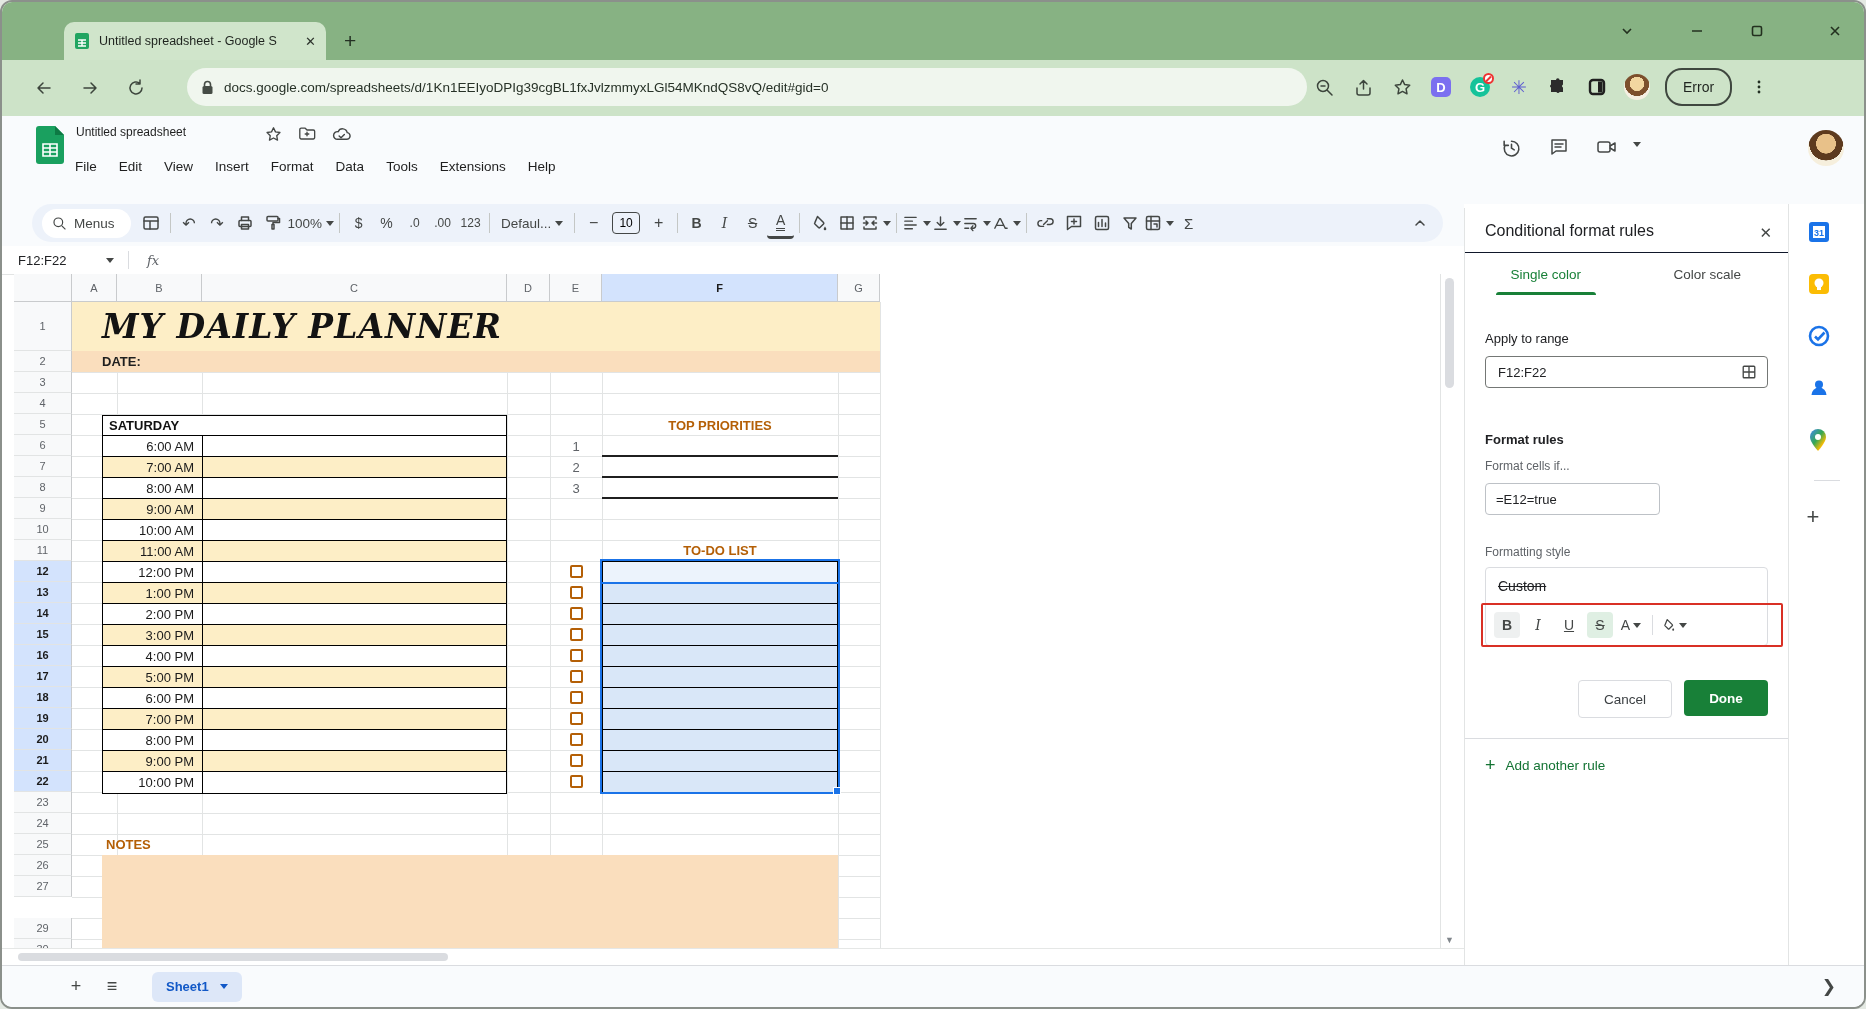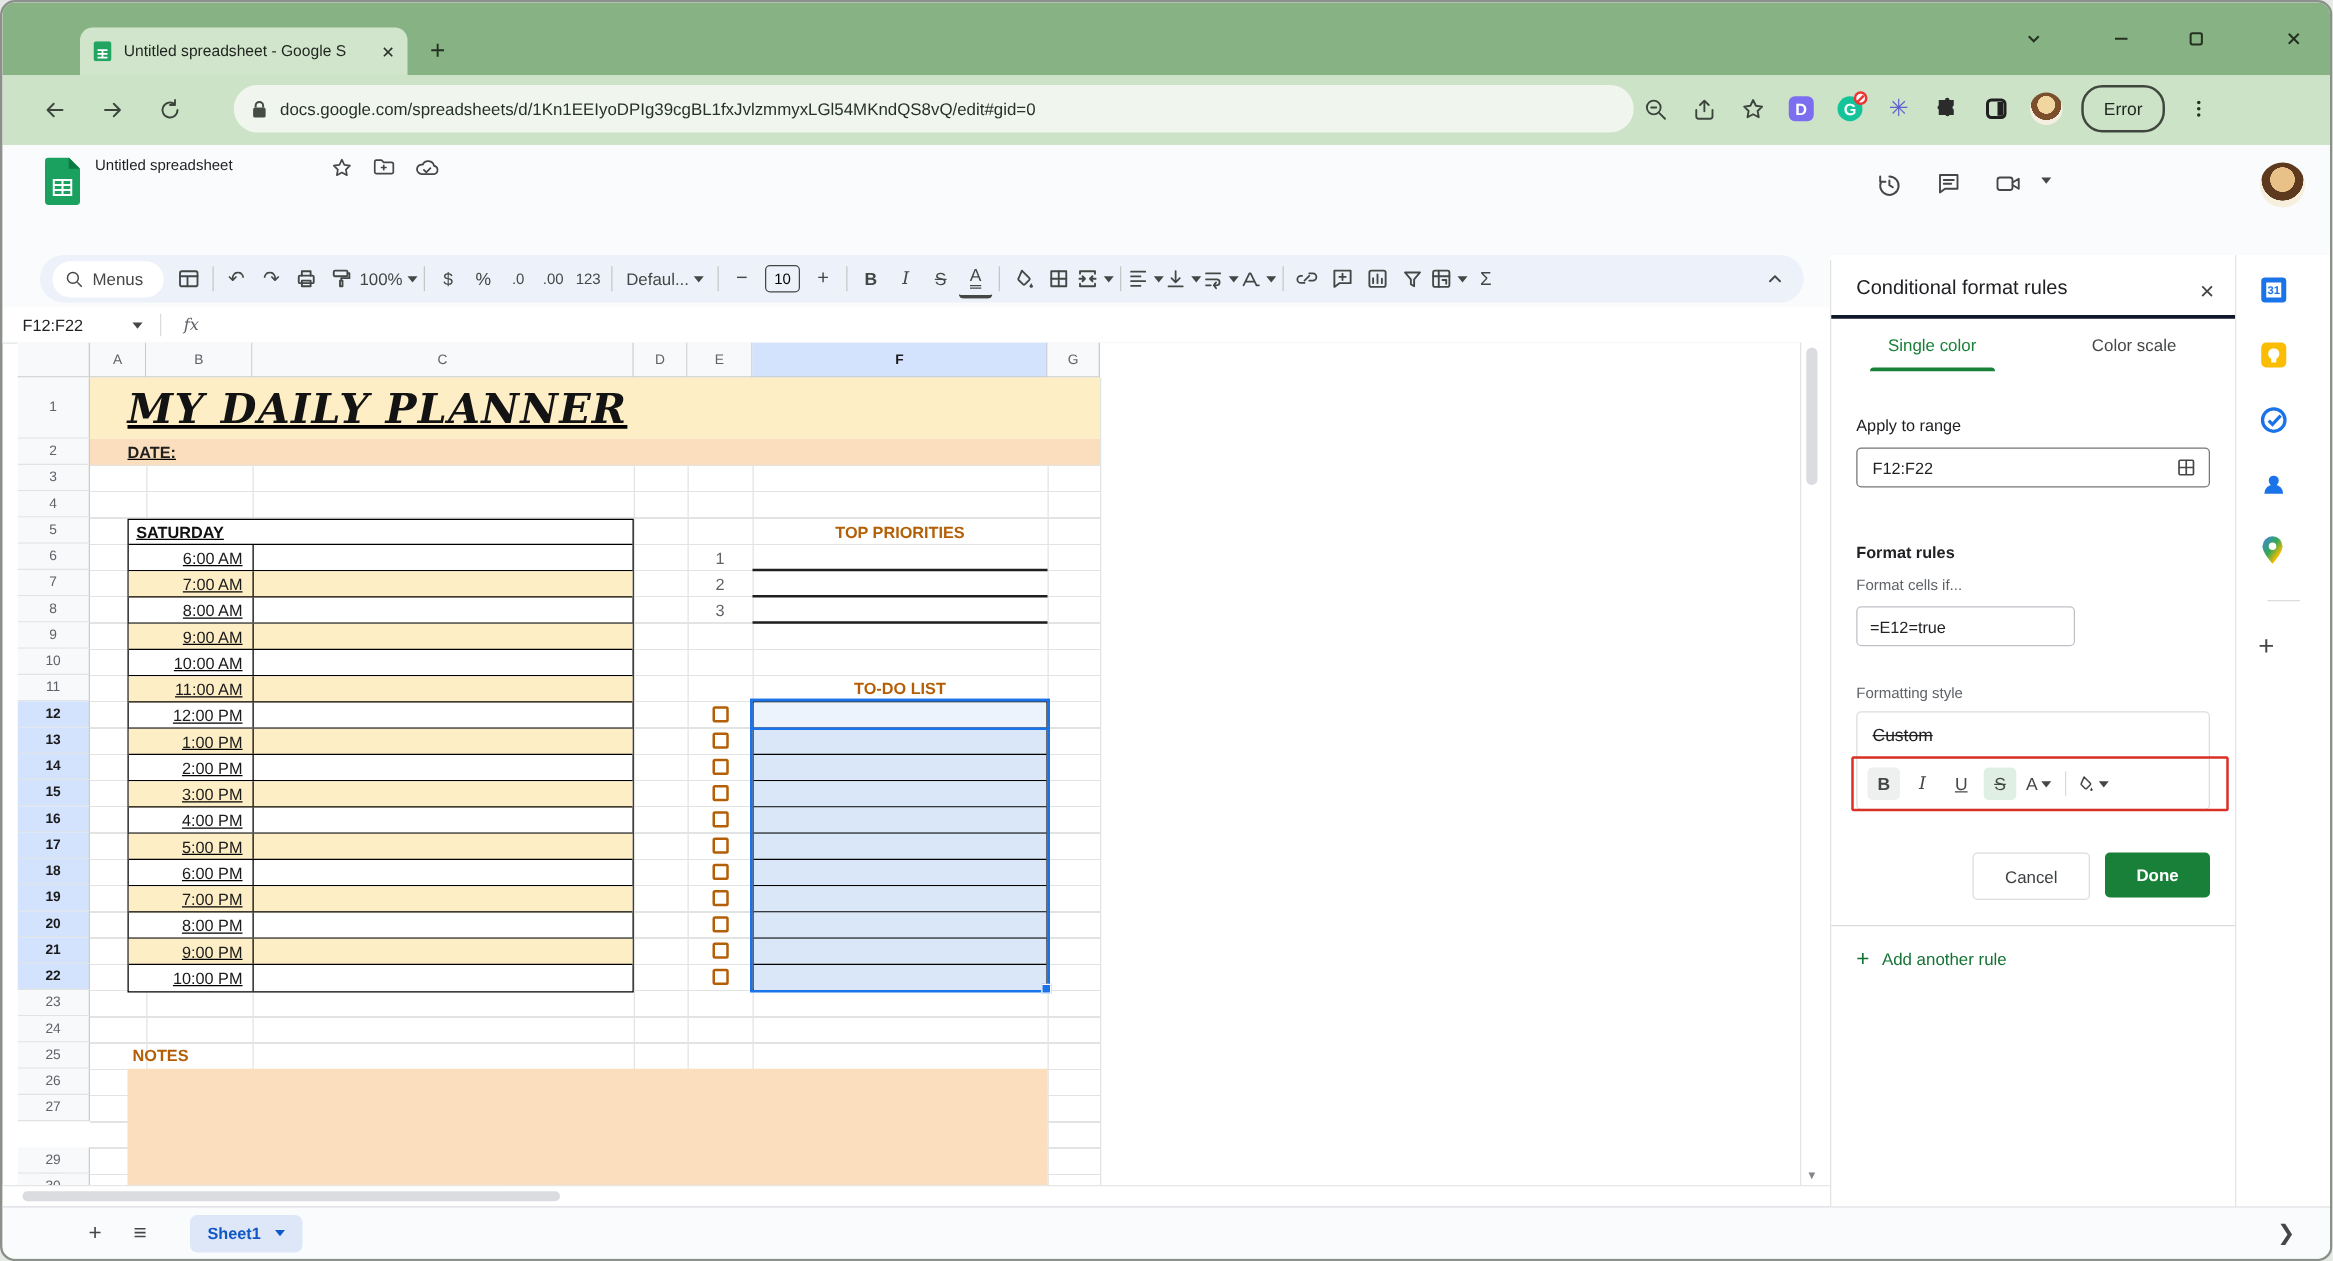--- a/index.html
+++ b/index.html
@@ -48,21 +48,21 @@
   .namebox{width:96px;padding-left:16px;font-size:13px;color:#202124;display:flex;align-items:center;justify-content:space-between;}
   .fx{font-family:"DejaVu Serif",serif;font-style:italic;font-size:13px;color:#5f6368;margin-left:18px;}
   
   .grid{left:12px;top:272px;width:1444px;height:674px;background:#fff;overflow:hidden;}
   .gcell{position:absolute;box-sizing:border-box;font-size:11px;color:#5f6368;display:flex;align-items:center;justify-content:center;background:#f8f9fa;}
   .ghead{border-right:1px solid #c9cbcd;border-bottom:1px solid #c9cbcd;height:28px;top:0;}
   .grow{border-right:1px solid #c9cbcd;border-bottom:1px solid #e2e4e4;left:0;width:58px;}
   .gsel{background:#d3e3fd !important;color:#1b1b1b;font-weight:bold;}
   .hlines{left:58px;top:98px;width:808px;height:577px;background:repeating-linear-gradient(to bottom,#e2e4e4 0 1px,transparent 1px 21px);}
   .vline{top:28px;width:1px;height:647px;background:#e2e4e4;}
-  .block{position:absolute;box-sizing:border-box;text-decoration:underline;}
+  .block{position:absolute;box-sizing:border-box;}
   .title-block{left:58px;top:28px;width:808px;height:49px;background:#fdeec6;display:flex;align-items:center;}
   .planner-title{margin-left:30px;font-family:"DejaVu Serif",serif;font-style:italic;font-weight:600;font-size:33px;letter-spacing:1px;color:#131313;}
   .date-block{left:58px;top:77px;width:808px;height:21px;background:#fadebd;display:flex;align-items:center;}
   .date-label{margin-left:30px;font-size:13px;font-weight:bold;color:#1f1f1f;}
   .sched{left:88px;top:141px;width:405px;height:379px;border:1px solid #000;box-sizing:border-box;background:#fff;}
   .sched-head{height:20px;border-bottom:1px solid #000;display:flex;align-items:center;padding-left:6px;font-size:13px;font-weight:bold;color:#111;box-sizing:border-box;}
   .srow{display:flex;height:21px;box-sizing:border-box;border-bottom:1px solid #000;}
   .srow:last-child{border-bottom:none;}
   .srow .t{width:100px;border-right:1px solid #000;display:flex;align-items:center;justify-content:flex-end;padding-right:8px;font-size:13px;color:#1b1b1b;box-sizing:border-box;}
   .srow.alt{background:#fdeec6;}
@@ -87,21 +87,21 @@
   .hthumb{position:absolute;left:16px;top:4px;width:430px;height:8px;border-radius:4px;background:#dadce0;}
   .harrow{position:absolute;top:0;width:36px;height:16px;border-left:1px solid #e5e7e6;display:flex;align-items:center;justify-content:center;color:#80868b;font-size:9px;}
   .bbar{left:0;top:963px;width:1862px;height:42px;background:#f9fbfd;border-top:1px solid #dadce0;box-sizing:border-box;display:flex;align-items:center;}
   .bico{width:36px;height:30px;display:flex;align-items:center;justify-content:center;color:#444746;font-size:18px;}
   .sheettab{height:30px;background:#dde7f8;border-radius:6px;display:flex;align-items:center;gap:8px;padding:0 14px;margin-left:22px;color:#1158c7;font-size:13px;font-weight:bold;}
   .bchev{position:absolute;right:28px;color:#444746;font-size:17px;}
   
   .panel{left:1462px;top:206px;width:324px;height:757px;background:#fff;border-left:1px solid #e2e4e4;box-sizing:border-box;padding:14px 20px 0 20px;}
   .p-title{font-size:16px;color:#202124;}
   .p-close{position:absolute;top:16px;right:16px;color:#444746;font-size:15px;}
-  .p-tabs{display:flex;margin:12px -20px 0 -20px;border-top:3px solid #0f172a;height:42px;}
+  .p-tabs{display:flex;margin:12px -20px 0 -20px;border-top:1px solid #0f172a;height:42px;}
   .p-tab{flex:1;display:flex;flex-direction:column;align-items:center;justify-content:center;font-size:13.5px;color:#444746;position:relative;}
   .p-tab.on{color:#188038;font-weight:500;}
   .p-tab.on .uline{position:absolute;bottom:0;width:100px;height:3px;border-radius:3px 3px 0 0;background:#188038;}
   .p-label{font-size:13px;color:#202124;margin-top:36px;}
   .p-sub{font-size:12px;color:#5f6368;}
   .p-box{height:32px;border:1px solid #747775;border-radius:4px;display:flex;align-items:center;padding:0 10px 0 12px;font-size:13px;color:#202124;box-sizing:border-box;}
   .p-input{height:32px;width:175px;border:1px solid #bdc1c6;border-radius:4px;display:flex;align-items:center;padding-left:10px;font-size:13px;color:#202124;box-sizing:border-box;margin-top:10px;}
   .rule-box{margin-top:8px;border:1px solid #dadce0;border-radius:4px;}
   .preview-row{height:36px;display:flex;align-items:center;padding-left:12px;font-size:14px;color:#202124;text-decoration:line-through;border-bottom:1px solid #dadce0;}
   .fmt-row{position:relative;height:40px;display:flex;align-items:center;gap:5px;padding-left:8px;}
@@ -244,20 +244,31 @@
         <svg width="18" height="18" viewBox="0 0 20 20">
           <path d="M2 5a1.5 1.5 0 0 1 1.5-1.5H8l2 2h7A1.5 1.5 0 0 1 18.5 7v7A1.5 1.5 0 0 1 17 15.5H3.5A1.5 1.5 0 0 1 2 14z"></path>
           <path d="M10 8v4M8 10h4"></path>
         </svg>
       </div>
     <div class="a hdr-ic ic" style="left:326px;top:5px">
         <svg width="19" height="19" viewBox="0 0 20 20">
           <path d="M6 15a4 4 0 1 1 .5-7.9A5 5 0 0 1 16 8a3.5 3.5 0 0 1-1 7z"></path>
           <path d="M7.5 11.5l2 2 3.5-3.5"></path>
         </svg>
+      </div>
+    <div class="a menurow" style="left:64px;top:40px">
+        <span class="menuitem">File</span>
+        <span class="menuitem">Edit</span>
+        <span class="menuitem">View</span>
+        <span class="menuitem">Insert</span>
+        <span class="menuitem">Format</span>
+        <span class="menuitem">Data</span>
+        <span class="menuitem">Tools</span>
+        <span class="menuitem">Extensions</span>
+        <span class="menuitem">Help</span>
       </div>
     <div class="a hdr-ic ic" style="left:1496px;top:18px">
         <svg width="21" height="21" viewBox="0 0 20 20">
           <path d="M10 4a7 7 0 1 1-6.3 4M3 4v4h4M10 7v3.6l2.6 1.6"></path>
         </svg>
       </div>
     <div class="a hdr-ic ic" style="left:1544px;top:18px">
         <svg width="20" height="20" viewBox="0 0 20 20">
           <path d="M3 3h14v11H7l-4 3z"></path>
           <path d="M6 7h8M6 10h6"></path>

